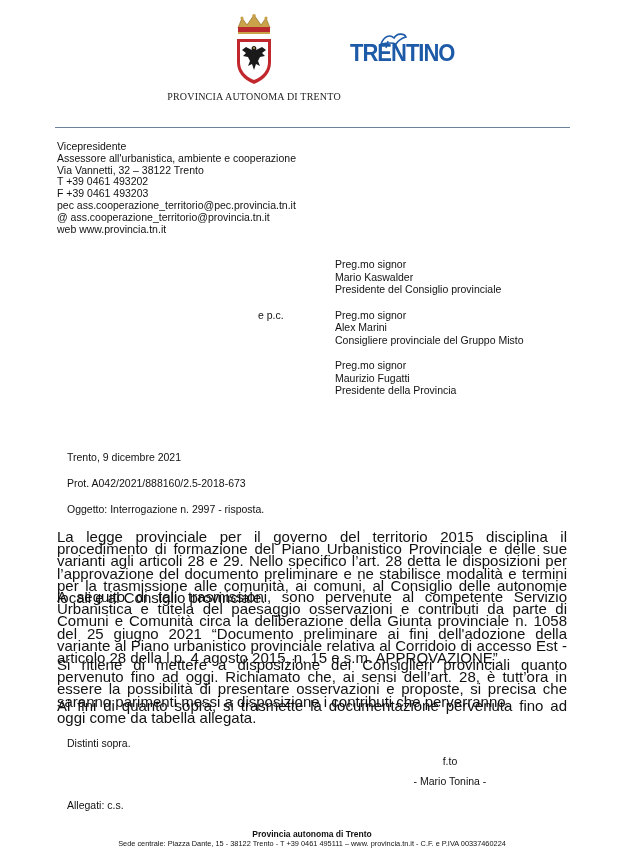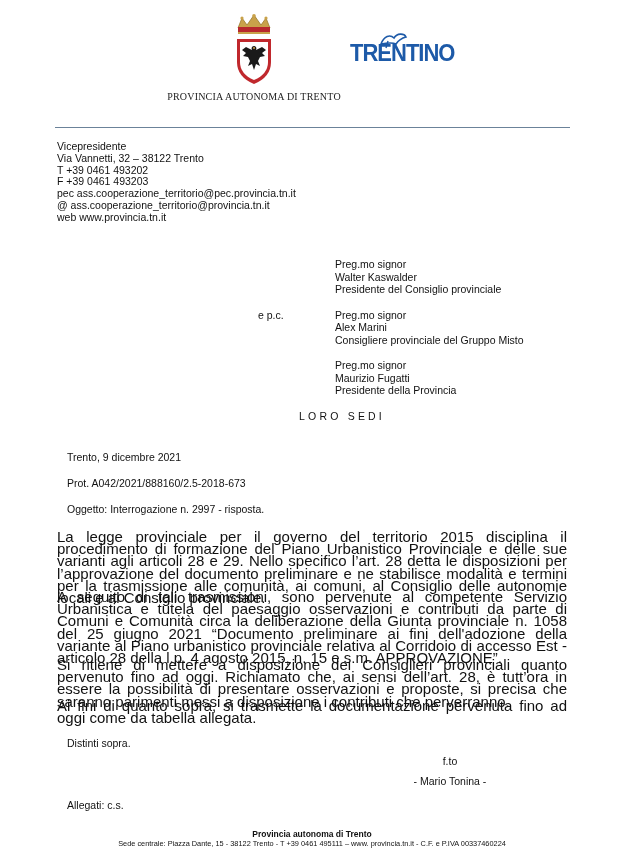--- a/index.html
+++ b/index.html
@@ -77,46 +77,46 @@
     <path d="M3 12 C6 4 12 2 16 6 C19 1 26 1 28 5 C24 6 20 9 18 12 C14 10 8 11 3 12 Z" fill="none" stroke="#1d5aa8" stroke-width="1.6"></path>
     <path d="M10 9 L8 16" stroke="#1d5aa8" stroke-width="1.4"></path>
   </svg>
   <span id="trentino-text">TRENTINO</span>
 </div>
 
 <div class="abs" id="header-rule"></div>
 
 <div class="abs" id="sender">
   <div class="bold">Vicepresidente</div>
+  <div class="bold">Assessore all'urbanistica, ambiente e cooperazione</div>
   <div>Via Vannetti, 32 – 38122 Trento</div>
   <div>T  +39 0461 493202</div>
   <div>F  +39 0461 493203</div>
   <div>pec ass.cooperazione_territorio@pec.provincia.tn.it</div>
   <div>@ ass.cooperazione_territorio@provincia.tn.it</div>
   <div>web www.provincia.tn.it</div>
 </div>
 
 <div class="abs" id="recipients">
   <div class="rec-group">
     <div>Preg.mo signor</div>
-    <div>Walter Kaswalder</div>
+    <div>Mario Kaswalder</div>
     <div>Presidente del Consiglio provinciale</div>
   </div>
   <div class="rec-group">
     <span class="epc">e p.c.</span>
     <div>Preg.mo signor</div>
     <div>Alex Marini</div>
     <div>Consigliere provinciale del Gruppo Misto</div>
   </div>
   <div class="rec-group">
     <div>Preg.mo signor</div>
     <div>Maurizio Fugatti</div>
     <div>Presidente della Provincia</div>
   </div>
-  <div id="loro-sedi">LORO SEDI</div>
 </div>
 
 <div class="abs line" style="top:451px">Trento, 9 dicembre 2021</div>
 <div class="abs line" style="top:477px">Prot. A042/2021/888160/2.5-2018-673</div>
 <div class="abs line" style="top:503px">Oggetto:  Interrogazione n. 2997  -  risposta.</div>
 
 <div class="abs para" style="top:531px">La  legge provinciale per il governo del territorio 2015 disciplina il procedimento di formazione del Piano Urbanistico Provinciale e delle sue varianti agli articoli 28 e 29. Nello specifico l’art. 28 detta le disposizioni per l’approvazione del documento preliminare e ne stabilisce modalità e termini per la trasmissione alle comunità, ai comuni, al Consiglio delle autonomie locali e al Consiglio provinciale.</div>
 <div class="abs para" style="top:591px">A seguito di tali trasmissioni, sono pervenute al competente Servizio Urbanistica e tutela del paesaggio osservazioni e contributi da parte di Comuni e Comunità circa la deliberazione della Giunta provinciale n. 1058 del 25 giugno 2021 “Documento preliminare ai fini dell'adozione della variante al Piano urbanistico provinciale relativa al Corridoio di accesso Est - articolo 28 della l.p. 4 agosto 2015, n. 15 e s.m. APPROVAZIONE”.</div>
 <div class="abs para" style="top:659px">Si ritiene di mettere a disposizione dei Consiglieri provinciali quanto pervenuto fino ad oggi. Richiamato che, ai sensi dell’art. 28, è tutt’ora in essere la possibilità di presentare osservazioni e proposte, si precisa che saranno parimenti messi a disposizione i contributi che perverranno.</div>
 <div class="abs para" style="top:700px">Ai fini di quanto sopra, si trasmette la documentazione pervenuta fino ad oggi come da tabella allegata.</div>

